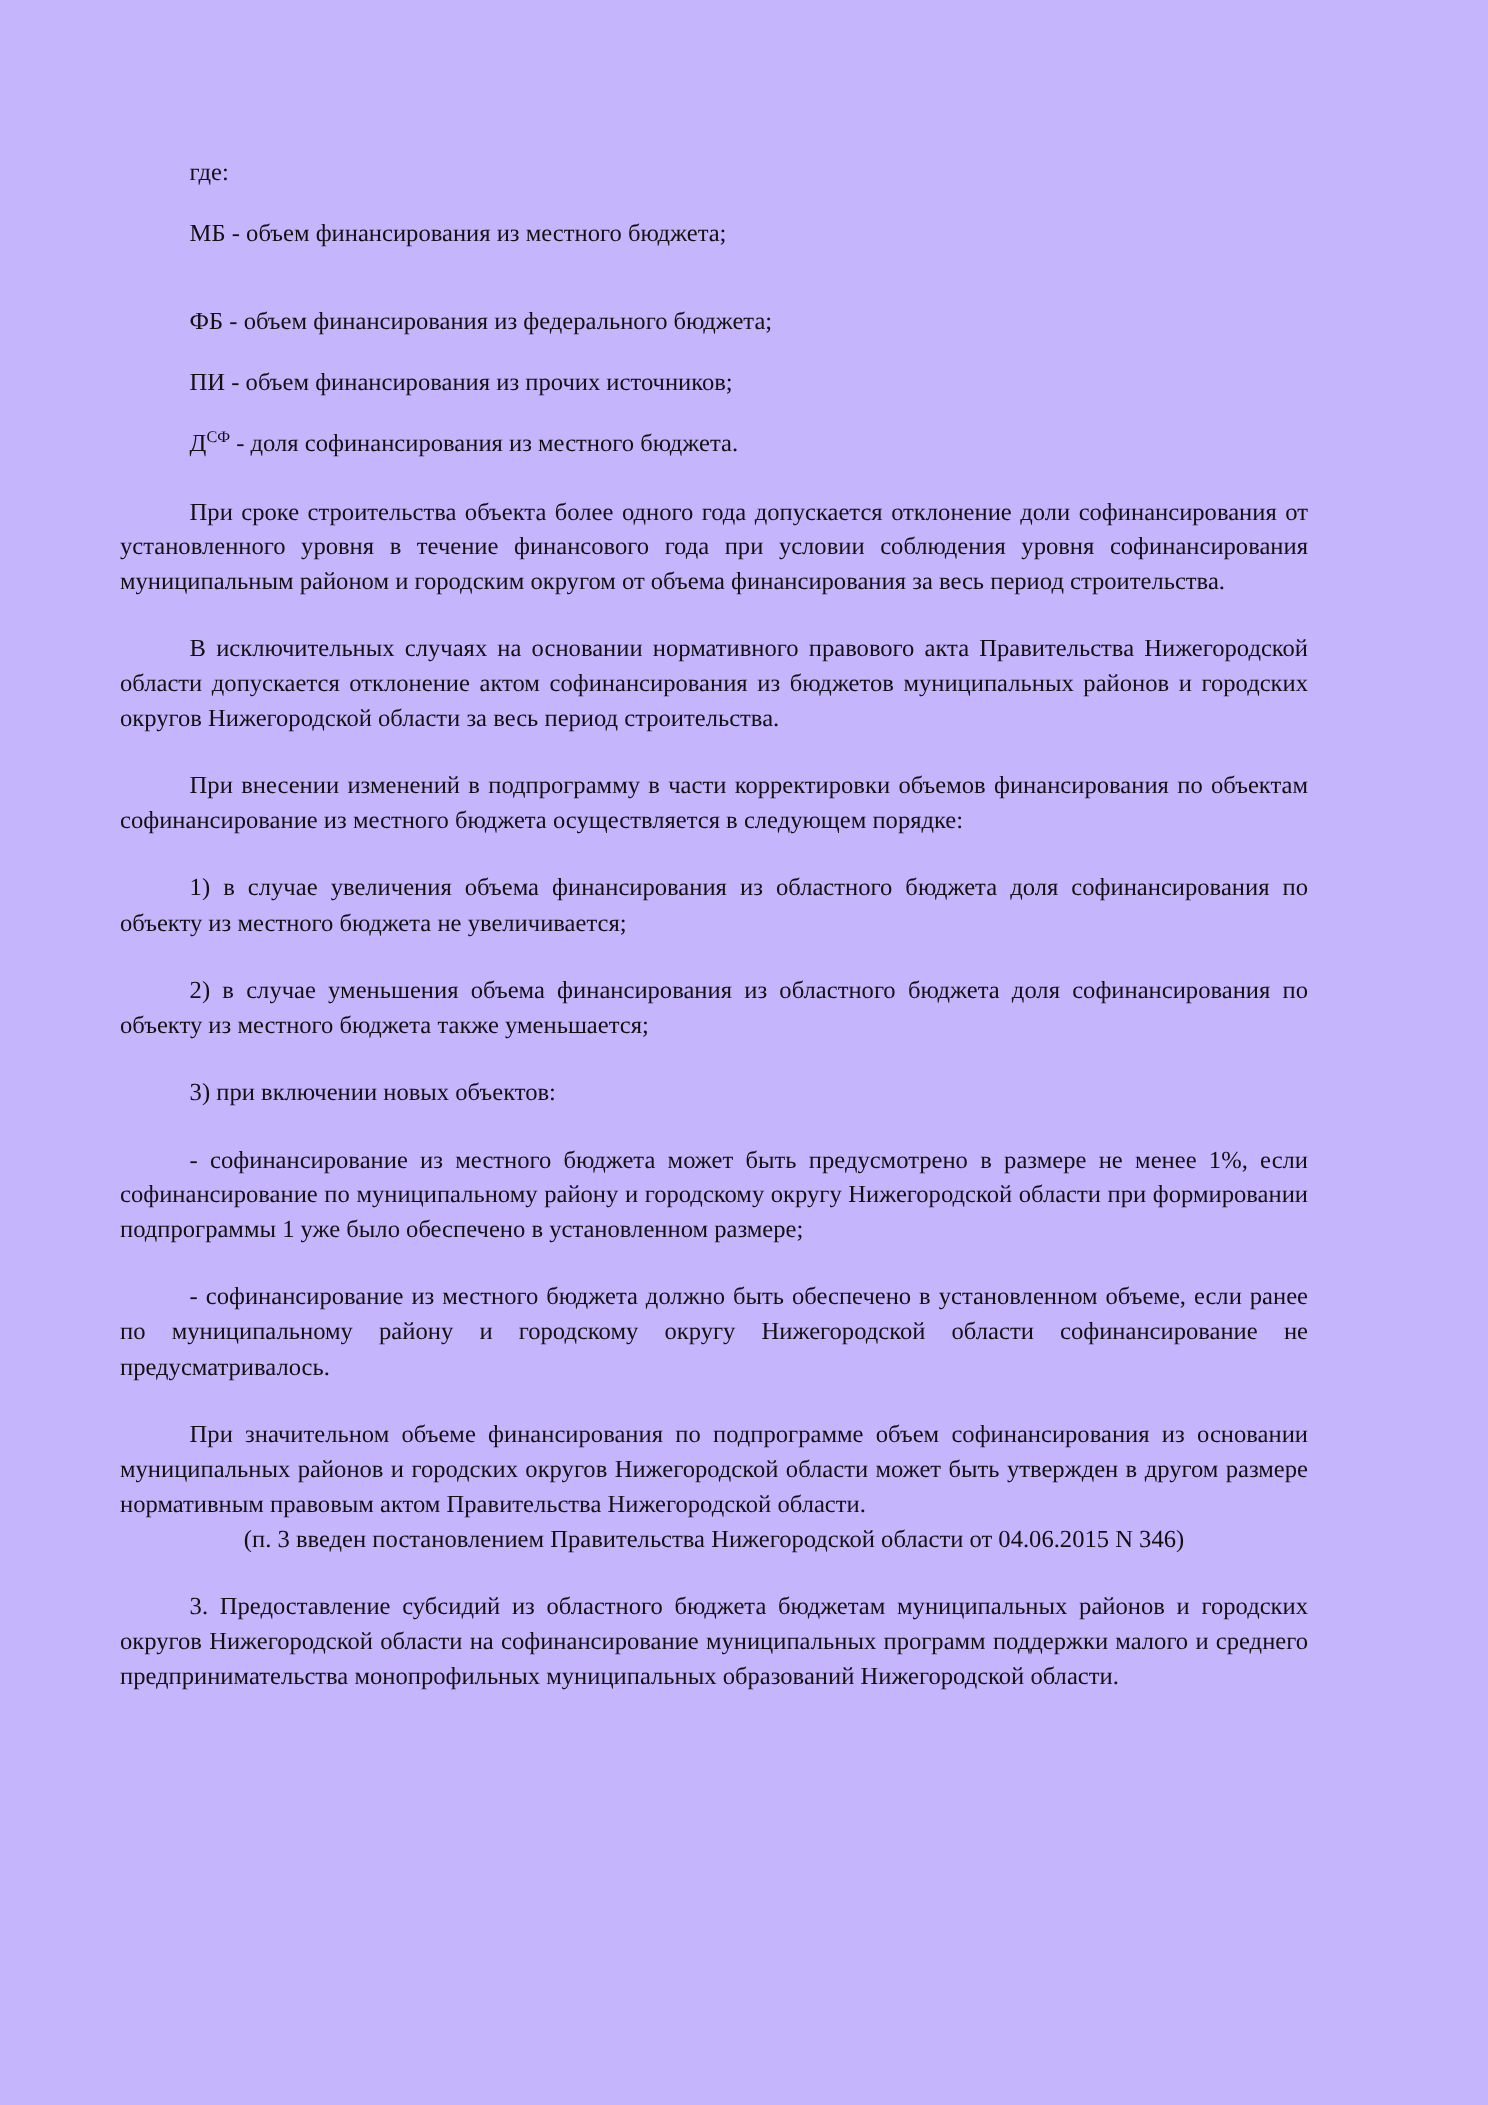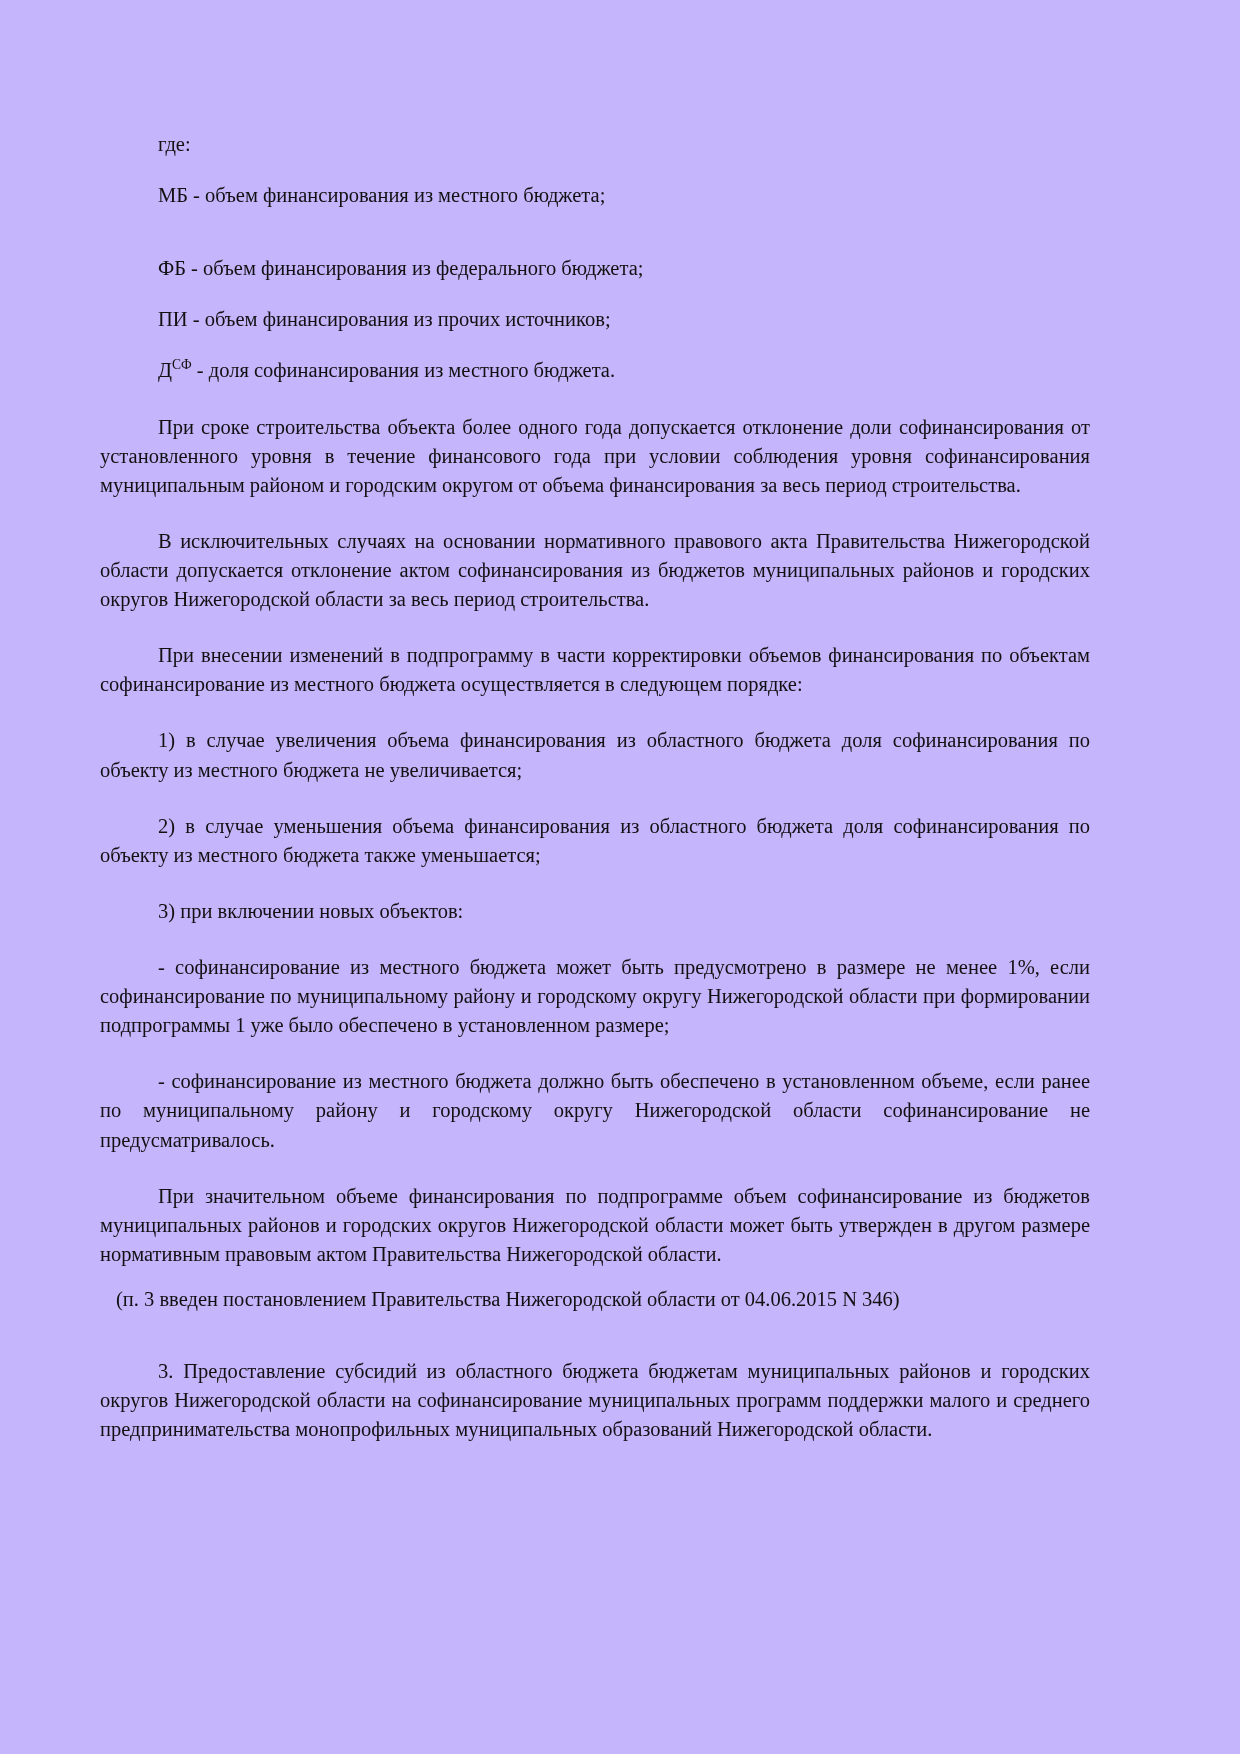--- a/index.html
+++ b/index.html
@@ -46,24 +46,24 @@
     text-align: justify;
     text-align-last: left;
     text-indent: 58px;
     hyphens: none;
   }
   p.para.nojust {
     text-align: right;
   }
   
   p.tight {
-    margin: 16px;
+    margin: 0;
     padding: 0;
     text-indent: 0;
-    text-align: left;
+    text-align: center;
   }
   .gap-para { height: 27px; }
 
   sup.supsc {
     font-size: 0.66em;
     vertical-align: super;
     line-height: 0;
   }
 </style>
 </head>
@@ -107,21 +107,21 @@
 
     <p class="para nojust">3) при включении новых объектов:</p>
     <div class="gap-para"></div>
 
     <p class="para">- софинансирование из местного бюджета может быть предусмотрено в размере не менее 1%, если софинансирование по муниципальному району и городскому округу Нижегородской области при формировании подпрограммы 1 уже было обеспечено в установленном размере;</p>
     <div class="gap-para"></div>
 
     <p class="para">- софинансирование из местного бюджета должно быть обеспечено в установленном объеме, если ранее по муниципальному району и городскому округу Нижегородской области софинансирование не предусматривалось.</p>
     <div class="gap-para"></div>
 
-    <p class="para">При значительном объеме финансирования по подпрограмме объем софинансирование из бюджетов муниципальных районов и городских округов Нижегородской области может быть утвержден в другом размере нормативным правовым актом Правительства Нижегородской области.</p>
+    <p class="para">При значительном объеме финансирования по подпрограмме объем софинансирования из основании муниципальных районов и городских округов Нижегородской области может быть утвержден в другом размере нормативным правовым актом Правительства Нижегородской области.</p>
     <p class="tight">(п. 3 введен постановлением Правительства Нижегородской области от 04.06.2015 N 346)</p>
 
     <div class="gap-para"></div>
 
     <p class="para">3. Предоставление субсидий из областного бюджета бюджетам муниципальных районов и городских округов Нижегородской области на софинансирование муниципальных программ поддержки малого и среднего предпринимательства монопрофильных муниципальных образований Нижегородской области.</p>
 
   </div>
 </div>
 
 </body></html>

